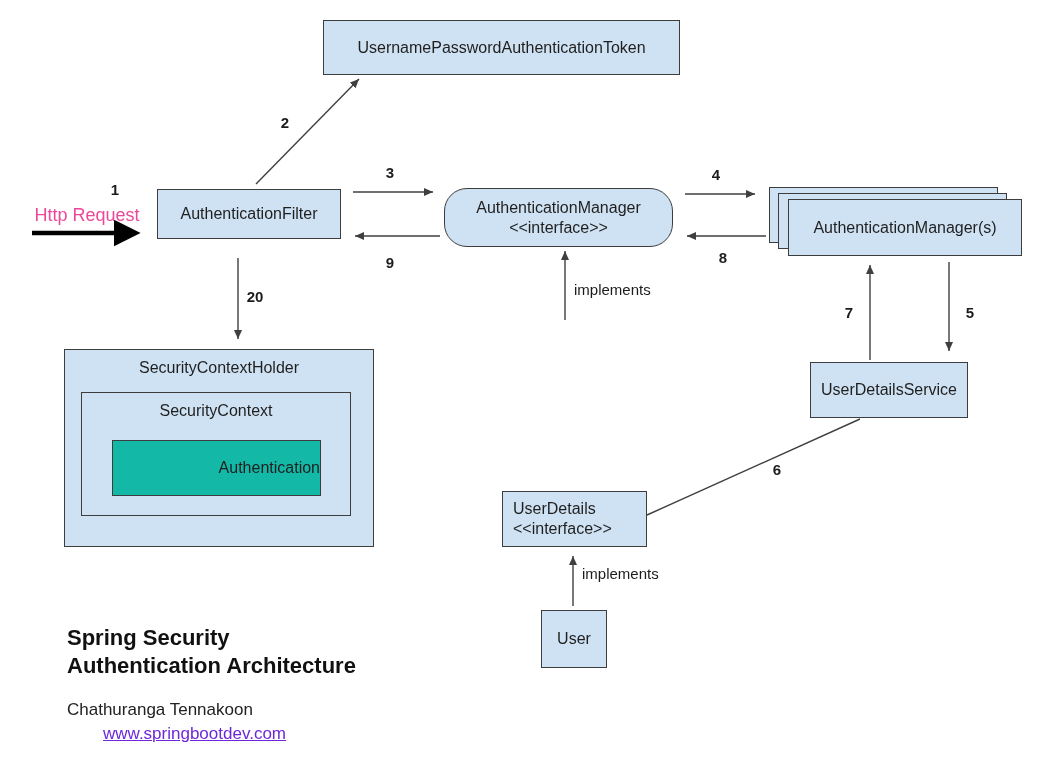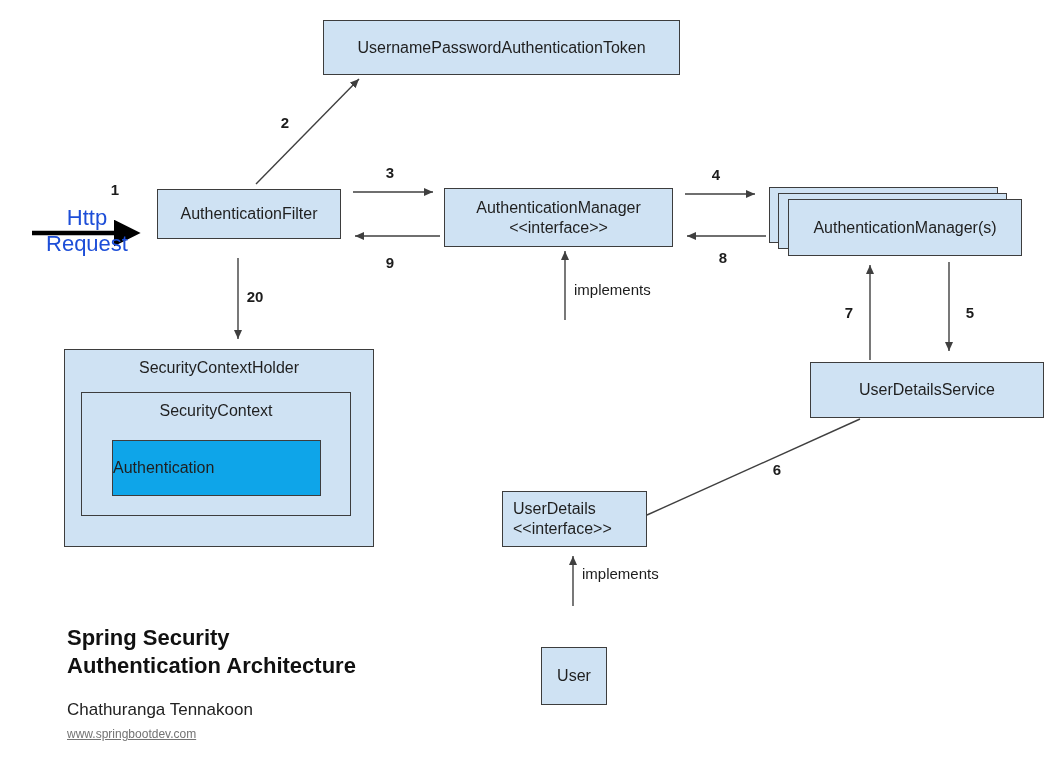--- a/index.html
+++ b/index.html
@@ -26,53 +26,53 @@
     font-size: 16px;
     color: #1f1f1f;
     line-height: 1.22;
     text-align: center;
   }
   .node .line { display: block; }
 
   
   #n-token    { left: 319px; top: 20px;  width: 357px; height: 55px; }
   #n-filter   { left: 153px; top: 189px; width: 184px; height: 50px; }
-  #n-manager  { left: 440px; top: 188px; width: 229px; height: 59px; }
+  #n-manager  { left: 440px; top: 188px; width: 229px; height: 59px; border-radius: 23px; }
   #n-prov-back{ left: 765px; top: 187px; width: 229px; height: 56px; }
   #n-prov-mid { left: 774px; top: 193px; width: 229px; height: 56px; }
   #n-prov     { left: 784px; top: 199px; width: 234px; height: 57px; }
   #n-pm       { left: 477px; top: 326px; width: 171px; height: 56px; }
-  #n-uds      { left: 806px; top: 362px; width: 234px; height: 56px; }
+  #n-uds      { left: 806px; top: 362px; width: 158px; height: 56px; }
   #n-ud       { left: 498px; top: 491px; width: 145px; height: 56px;
                 align-items: flex-start; padding-left: 10px; text-align: left; }
-  #n-user     { left: 537px; top: 610px; width: 66px;  height: 58px; margin-top: 37px; }
+  #n-user     { left: 537px; top: 610px; width: 66px;  height: 58px; }
 
   #n-sch      { left: 60px;  top: 349px; width: 310px; height: 198px;
                 justify-content: flex-start; padding-top: 8px; }
   #n-sc       { position: absolute; left: 16px; top: 42px; width: 270px; height: 124px;
                 background: #cfe2f3; border: 1.5px solid #3d3d3d; box-sizing: border-box;
                 display: flex; flex-direction: column; align-items: center;
                 justify-content: flex-start; padding-top: 8px; }
   #n-auth     { position: absolute; left: 30px; top: 47px; width: 209px; height: 56px;
-                background: #0ea5e9; border: 1.5px solid #3d3d3d; box-sizing: border-box;
-                display: flex; align-items: center; justify-content: flex-start; }
+                background: #14b8a6; border: 1.5px solid #3d3d3d; box-sizing: border-box;
+                display: flex; align-items: center; justify-content: flex-end; }
 
   .num {
     position: absolute; z-index: 3;
     font-weight: bold; font-size: 15px; color: #1c1c1c;
     transform: translateX(-50%);
   }
   .edge-label {
     position: absolute; z-index: 3;
     font-size: 15px; color: #1c1c1c;
   }
   #lbl-http {
     position: absolute; z-index: 3;
     left: 26px; top: 205px; width: 114px;
-    font-size: 22px; color: #1d4ed8; text-align: center;
+    font-size: 18px; color: #ec4899; text-align: center;
   }
 
   #lbl-1  { left: 111px; top: 181px; }
   #lbl-2  { left: 281px; top: 114px; }
   #lbl-3  { left: 386px; top: 164px; }
   #lbl-4  { left: 712px; top: 166px; }
   #lbl-5  { left: 966px; top: 304px; }
   #lbl-6  { left: 773px; top: 461px; }
   #lbl-7  { left: 845px; top: 304px; }
   #lbl-8  { left: 719px; top: 249px; }
@@ -86,22 +86,22 @@
     position: absolute; left: 63px; top: 624px; z-index: 3;
   }
   #footer .title {
     font-size: 22px; font-weight: bold; color: #111111; line-height: 28px;
   }
   #footer .byline {
     margin-top: 18px;
     font-size: 17px; color: #222222; line-height: 24px;
   }
   #footer a.site {
-    color: #737373; text-decoration: underline; cursor: pointer;
-    font-size: 12px; line-height: 24px;
+    color: #6d28d9; text-decoration: underline; cursor: pointer;
+    font-size: 17px; line-height: 24px; margin-left: 36px;
   }
 </style>
 </head>
 <body>
 
 <div id="canvas">
 
   <svg id="edges" width="1045" height="765" viewBox="0 0 1045 765">
     <defs>
       <marker id="arr" viewBox="0 0 10 10" refX="9" refY="5" markerWidth="10" markerHeight="10" orient="auto" markerUnits="userSpaceOnUse">

